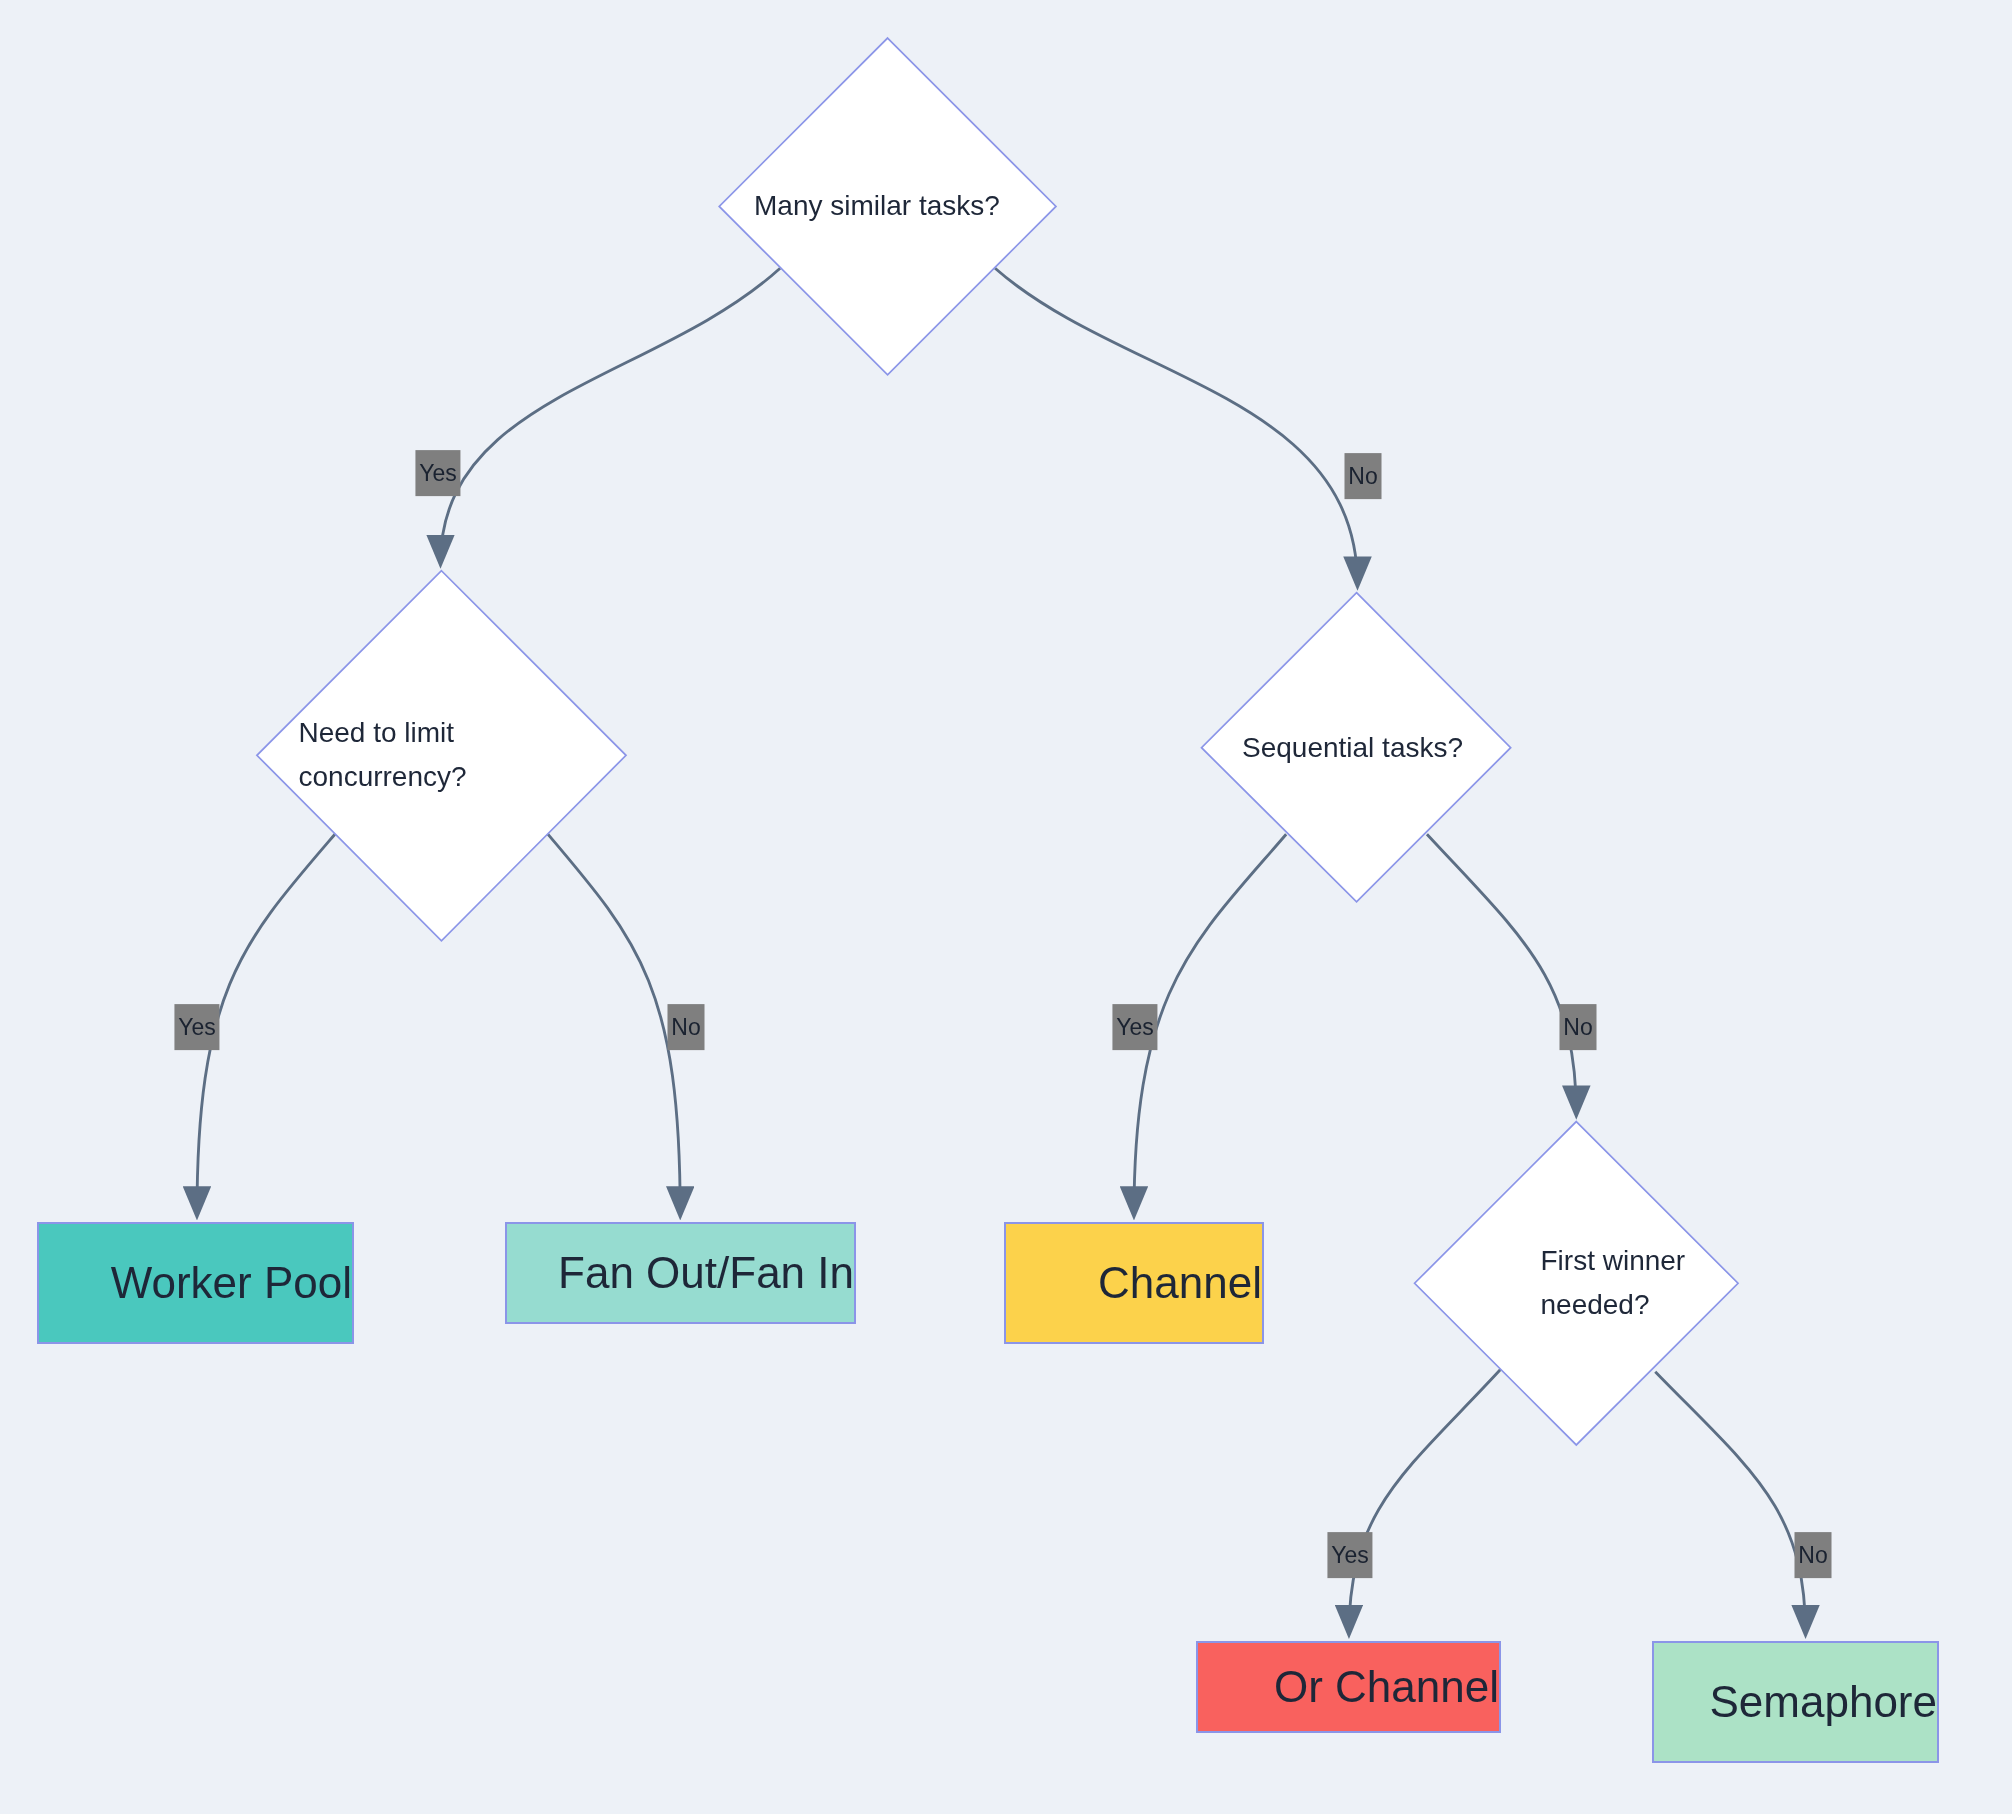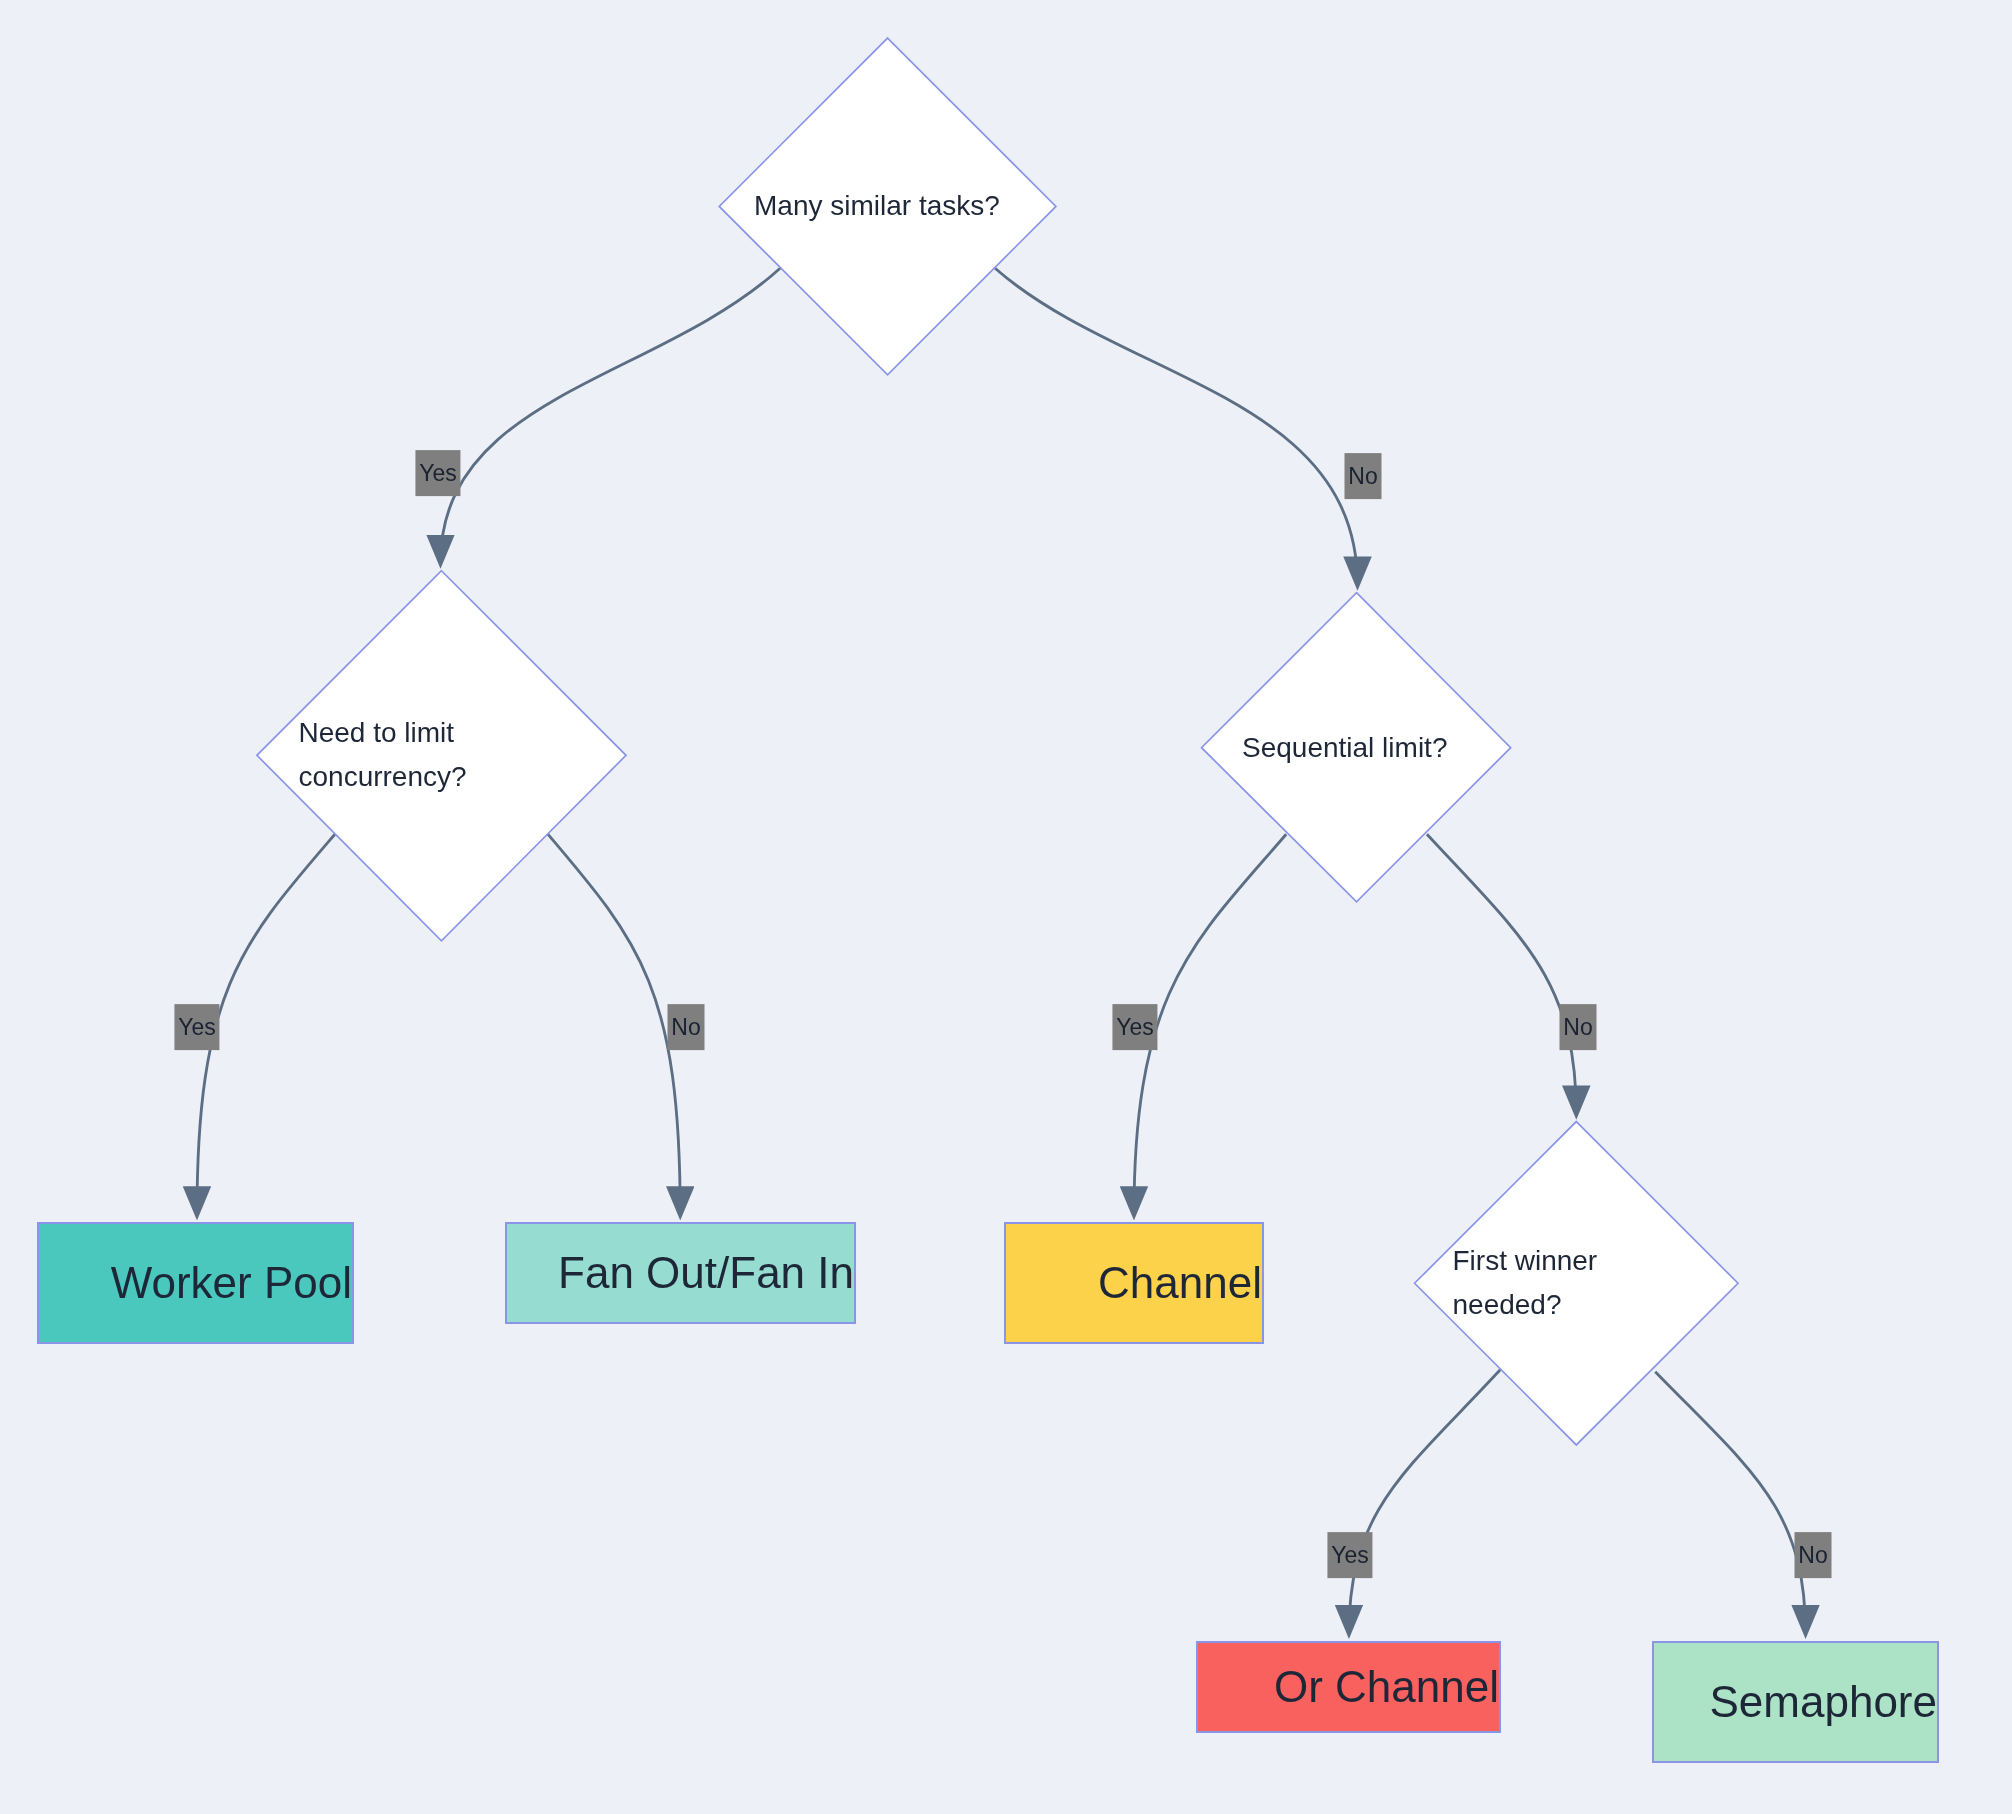--- a/index.html
+++ b/index.html
@@ -67,22 +67,22 @@
     <path class="edge" d="M 1740 1442 C 1840 1545, 1898 1585, 1898 1717" marker-end="url(#arrow)"></path>
 
     <polygon class="diamond" points="933,40 1110,217 933,394 756,217"></polygon>
     <polygon class="diamond" points="464,600 658,794 464,989 270,794"></polygon>
     <polygon class="diamond" points="1426,623 1588,786 1426,948 1263,786"></polygon>
     <polygon class="diamond" points="1657,1179 1827,1349 1657,1519 1487,1349"></polygon>
   </svg>
 
   <div class="dlabel" style="left:887px;top:206px;width:266px;">Many similar tasks?</div>
   <div class="dlabel" style="left:441px;top:755px;width:285px;">Need to limit concurrency?</div>
-  <div class="dlabel" style="left:1356px;top:748px;width:228px;">Sequential limit?</div>
-  <div class="dlabel" style="left:1576px;top:1283px;width:247px;">First winner needed?</div>
+  <div class="dlabel" style="left:1356px;top:748px;width:228px;">Sequential tasks?</div>
+  <div class="dlabel" style="left:1664px;top:1283px;width:247px;">First winner needed?</div>
 
   <div class="node-box" style="left: 37px; top: 1222px; width: 317px; height: 122px; background-color: rgb(74, 200, 190);">
     <span>Worker Pool</span>
   </div>
   <div class="node-box" style="left: 505px; top: 1222px; width: 351px; height: 102px; background-color: rgb(150, 220, 208);">
     <span>Fan Out/Fan In</span>
   </div>
   <div class="node-box" style="left: 1004px; top: 1222px; width: 260px; height: 122px; background-color: rgb(252, 210, 75);">
     <span>Channel</span>
   </div>

